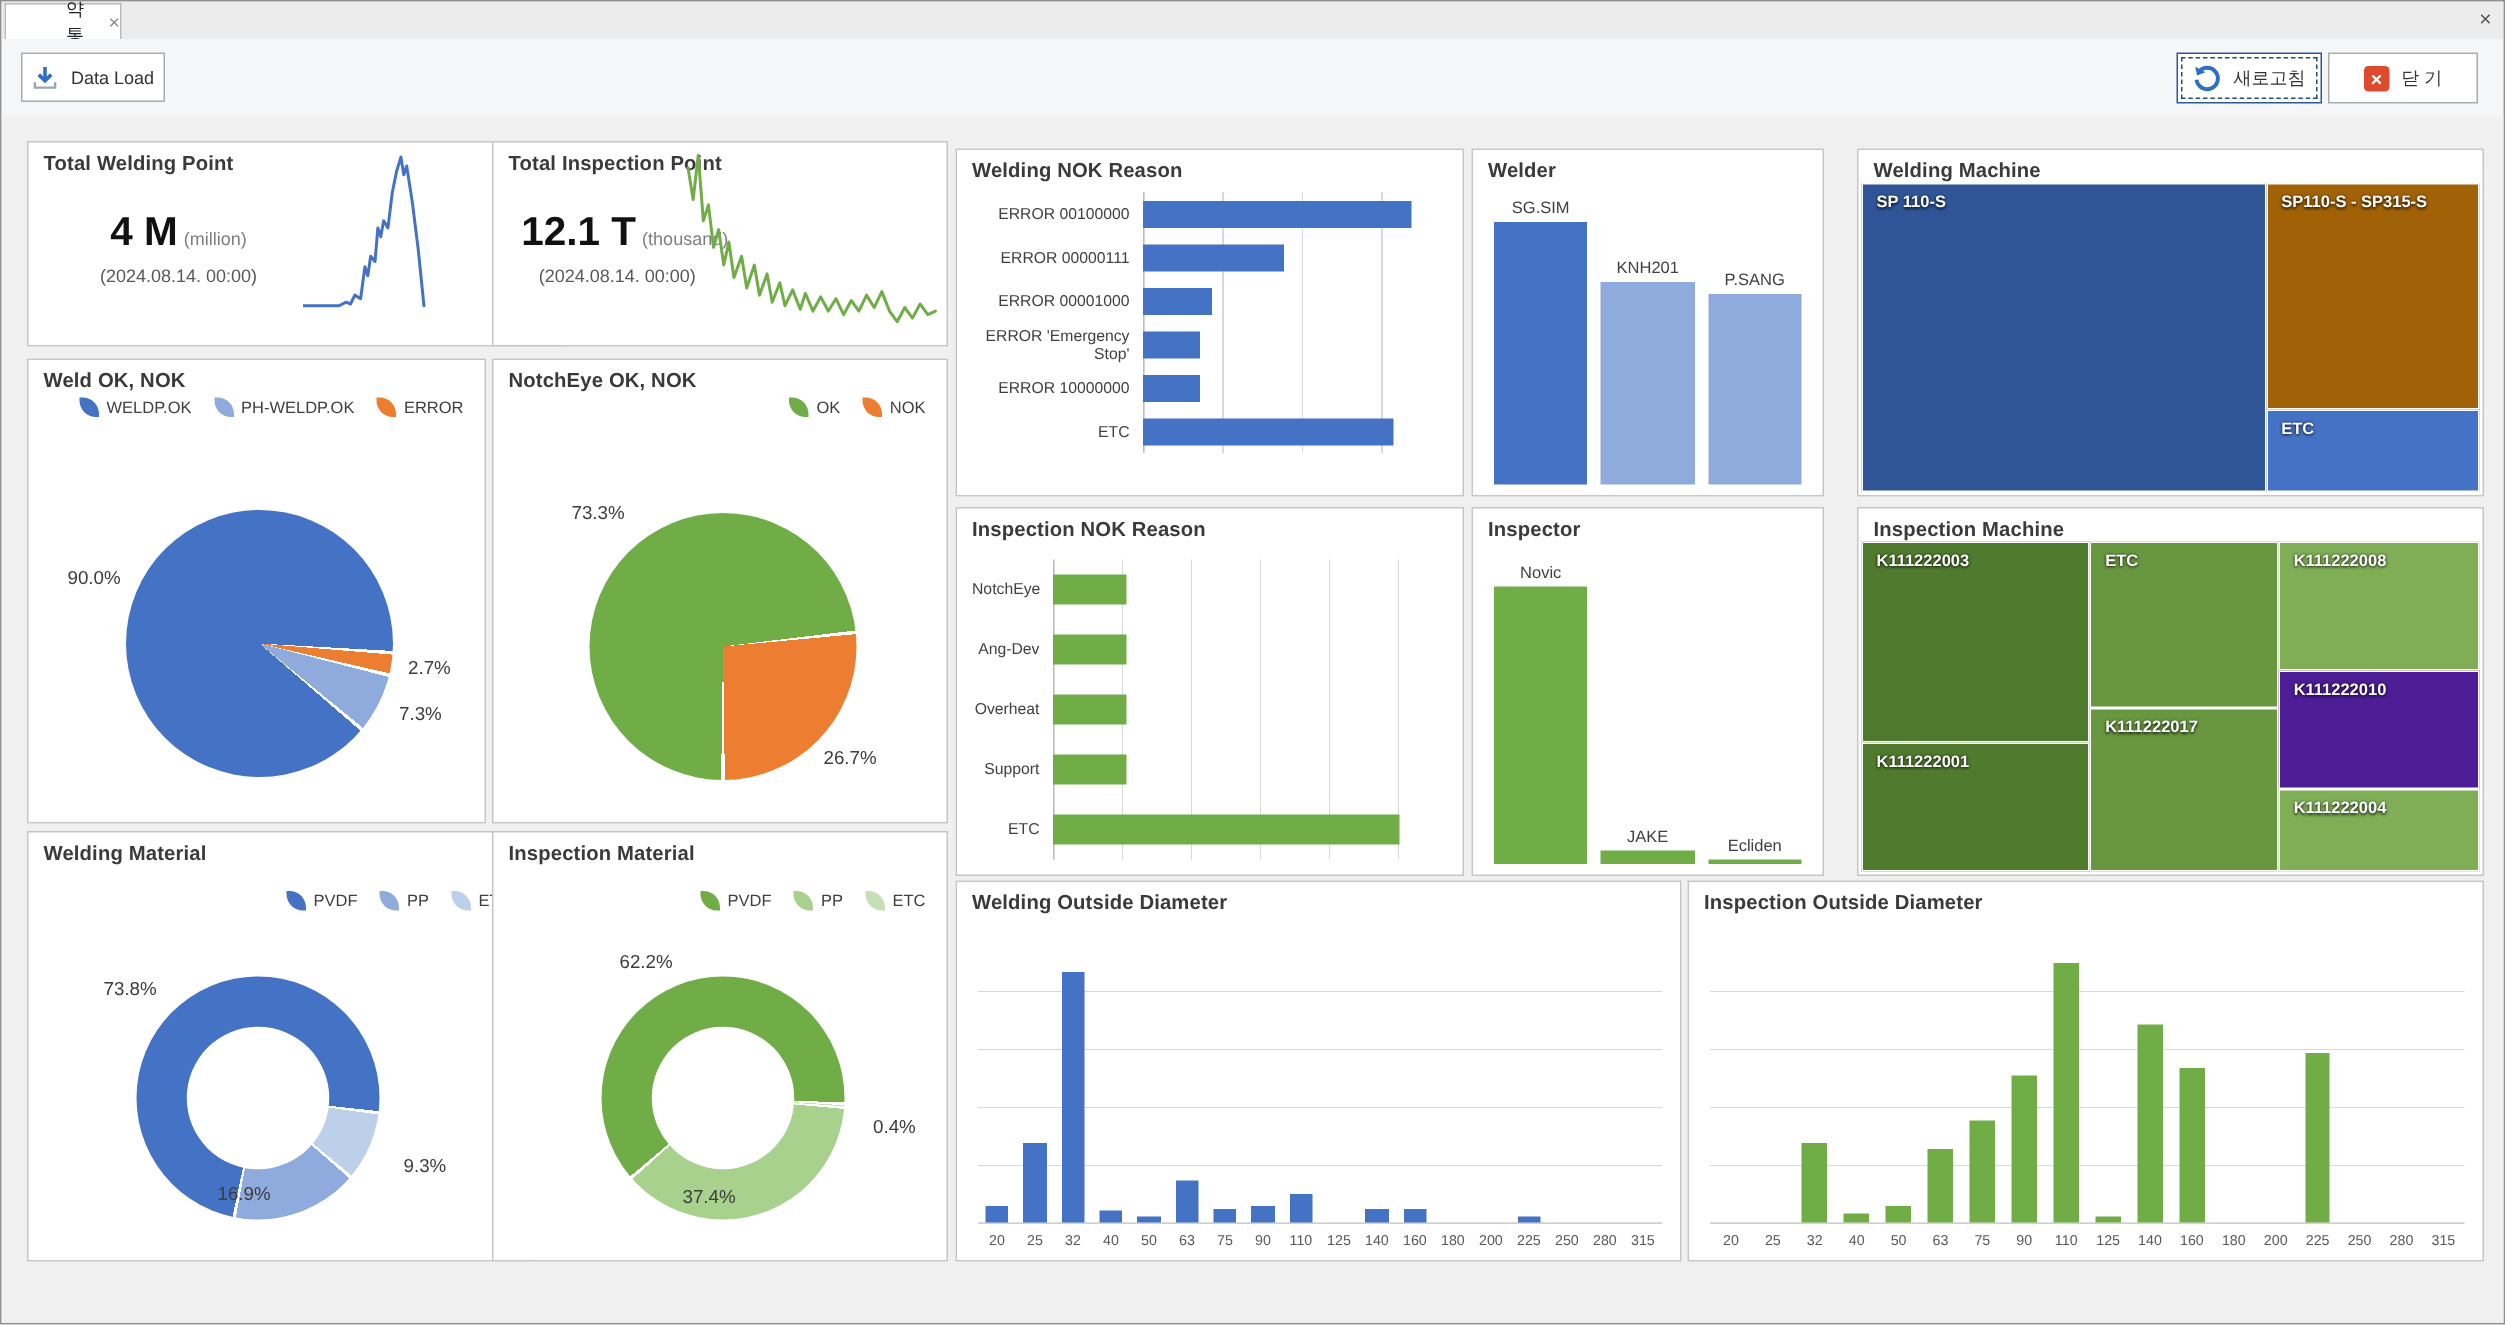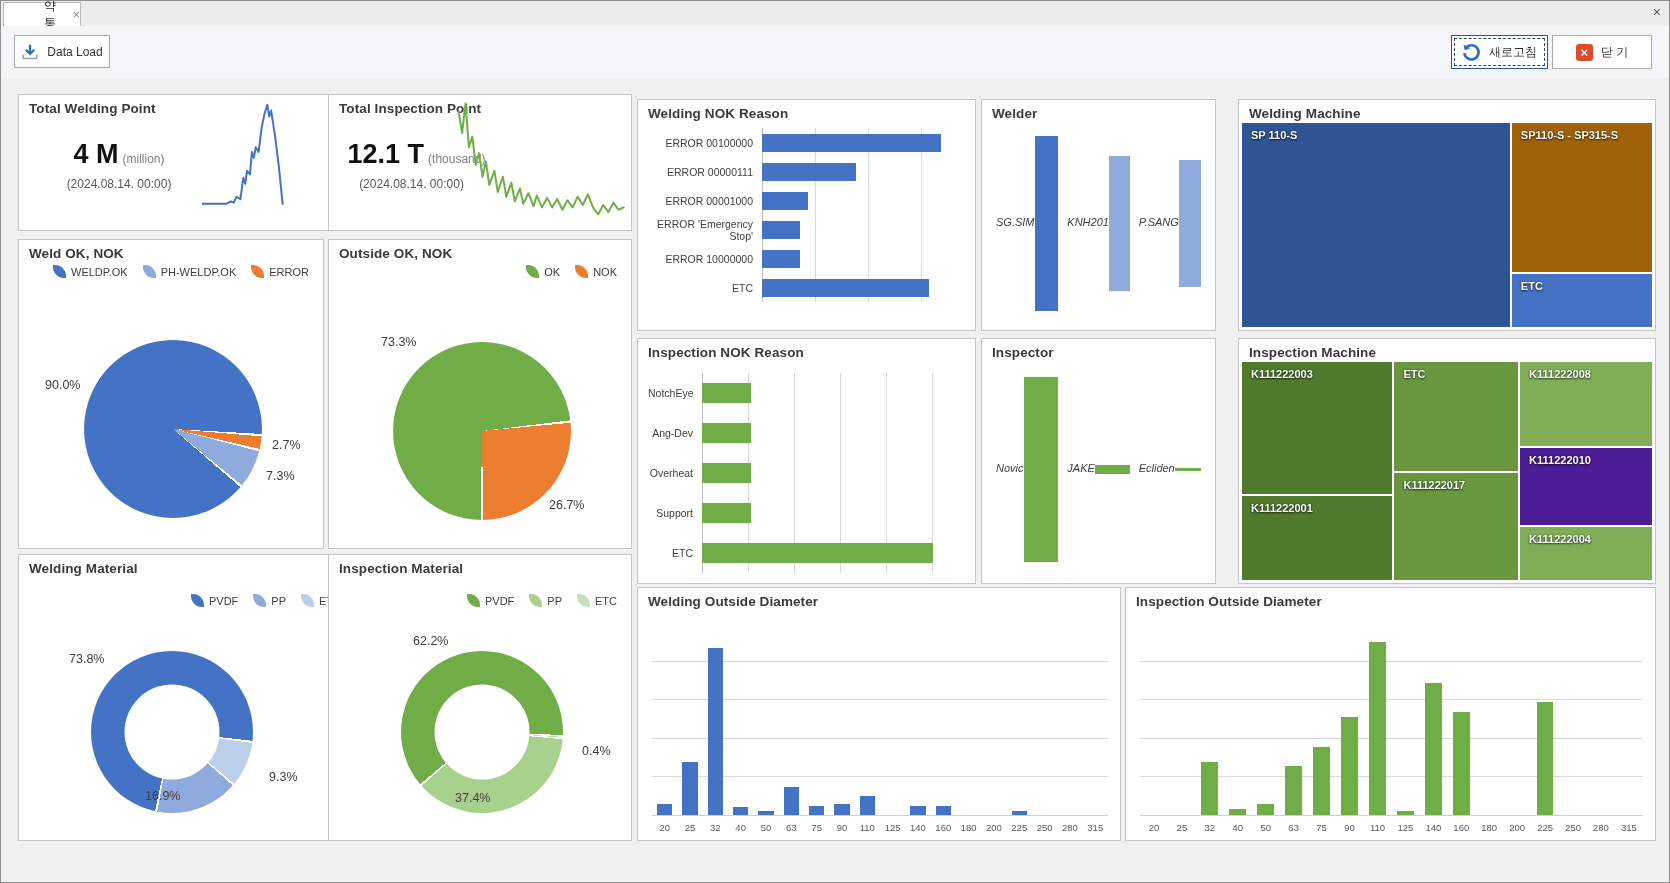--- a/index.html
+++ b/index.html
@@ -75,21 +75,21 @@
   .p-inr .hbarwrap{left:10px;right:14px;top:34px;bottom:10px;justify-content:center;--lw:54px;--gw:45px;}
   .hgrid{position:absolute;top:0;bottom:0;right:0;left:var(--lw);border-left:1px solid #bfbfbf;
          background:repeating-linear-gradient(to right,transparent 0 var(--gw),#d9d9d9 var(--gw) calc(var(--gw) + 1px));}
   .hrow{position:relative;display:flex;align-items:center;flex:1;}
   .hlab{width:var(--lw);box-sizing:border-box;padding-right:9px;text-align:right;font-size:10.5px;color:#404040;}
   .htrack{flex:1;position:relative;height:100%;display:flex;align-items:center;}
   .htrack i{display:block;height:18px;}
   .p-inr .htrack i{height:20px;}
   
   .vbars{position:absolute;left:14px;right:14px;top:24px;bottom:7px;display:flex;align-items:flex-end;gap:9px;}
-  .vcol{flex:1;height:100%;display:flex;justify-content:flex-end;align-items:center;font-style:italic;}
+  .vcol{flex:1;height:100%;display:flex;flex-direction:column;justify-content:flex-end;align-items:center;}
   .vlab{font-size:11px;color:#404040;margin-bottom:3px;white-space:nowrap;}
   .vcol i{width:100%;display:block;}
   
   .tm{position:absolute;left:2px;right:2px;top:22px;bottom:2px;}
   .tmblock{position:absolute;box-sizing:border-box;border:1px solid #fff;overflow:hidden;}
   .tmblock span{display:block;margin:6px 0 0 9px;font-size:11px;font-weight:bold;color:#fff;
         text-shadow:0 1px 2px rgba(0,0,0,.65), 0 0 2px rgba(0,0,0,.5);white-space:nowrap;}
   
   .histbars{position:absolute;left:14px;right:12px;top:39px;bottom:24px;display:flex;align-items:flex-end;
         border-bottom:1px solid #cfcfcf;
@@ -246,21 +246,21 @@
         </div>
       <div class="pie" style="background: conic-gradient(from 130deg, rgb(255, 255, 255) 0deg, rgb(255, 255, 255) 0.8deg, rgb(68, 114, 196) 0.8deg, rgb(68, 114, 196) 323.2deg, rgb(255, 255, 255) 323.2deg, rgb(255, 255, 255) 324deg, rgb(255, 255, 255) 324deg, rgb(255, 255, 255) 324.8deg, rgb(237, 125, 49) 324.8deg, rgb(237, 125, 49) 332.92deg, rgb(255, 255, 255) 332.92deg, rgb(255, 255, 255) 333.72deg, rgb(255, 255, 255) 333.72deg, rgb(255, 255, 255) 334.52deg, rgb(143, 170, 220) 334.52deg, rgb(143, 170, 220) 359.2deg, rgb(255, 255, 255) 359.2deg, rgb(255, 255, 255) 360deg);"></div>
       <div>
           <span class="plab" style="left:26px;top:138px">90.0%</span>
           <span class="plab" style="left:253px;top:198px">2.7%</span>
           <span class="plab" style="left:247px;top:229px">7.3%</span>
         </div>
     </section>
 
     <section class="panel p-iok">
-      <h3>Outside OK, NOK</h3>
+      <h3>NotchEye OK, NOK</h3>
       <div class="legend">
           <span class="lgi">
          <i class="sw" style="background:#70AD47"></i>OK</span>
           <span class="lgi">
          <i class="sw" style="background:#ED7D31"></i>NOK</span>
         </div>
       <div class="pie" style="background: conic-gradient(from 180deg, rgb(255, 255, 255) 0deg, rgb(255, 255, 255) 0.8deg, rgb(112, 173, 71) 0.8deg, rgb(112, 173, 71) 263.08deg, rgb(255, 255, 255) 263.08deg, rgb(255, 255, 255) 263.88deg, rgb(255, 255, 255) 263.88deg, rgb(255, 255, 255) 264.68deg, rgb(237, 125, 49) 264.68deg, rgb(237, 125, 49) 359.2deg, rgb(255, 255, 255) 359.2deg, rgb(255, 255, 255) 360deg);"></div>
       <div>
           <span class="plab" style="left:52px;top:95px">73.3%</span>
           <span class="plab" style="left:220px;top:258px">26.7%</span>

